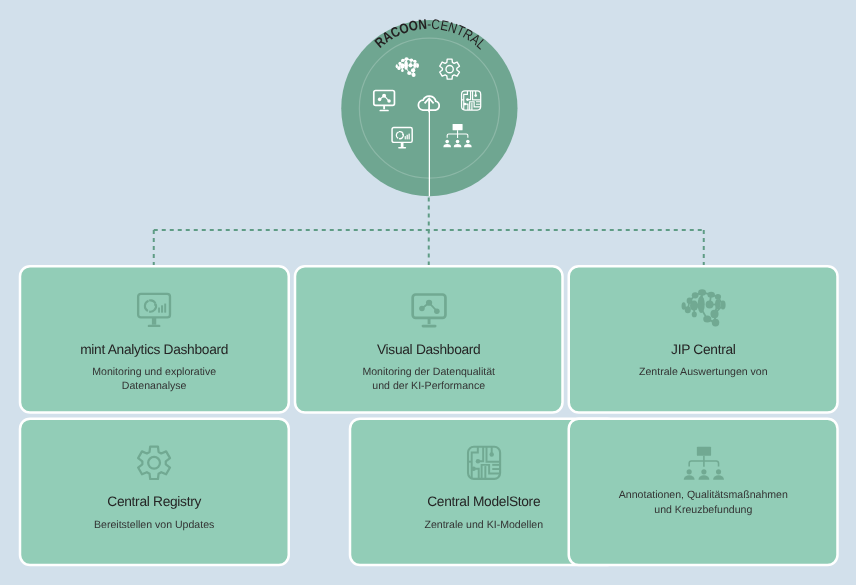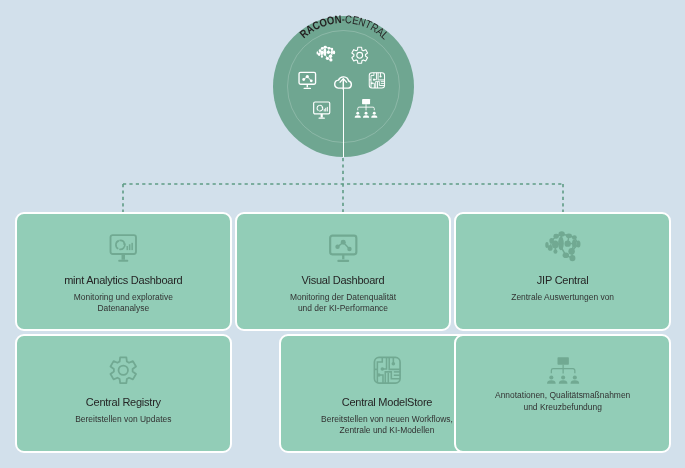--- a/index.html
+++ b/index.html
@@ -289,21 +289,20 @@
                 <path d="M23.35,17.83 H30.4"></path>
                 <path d="M23.35,21.6 H30.4"></path>
               </g>
               <circle cx="22.85" cy="8.6" r="2.0" fill="#71a992"></circle>
               <circle cx="10.5" cy="14.6" r="2.0" fill="#71a992"></circle>
               <circle cx="6.6" cy="21.4" r="2.0" fill="#71a992"></circle>
             </svg>
           </div>
           <div class="card-title">Central ModelStore</div>
           <div class="card-desc">
-            <div>Bereitstellen von neuen Workflows,</div>
             <div>Zentrale und KI-Modellen</div>
           </div>
         </div>
       </div>
       <div class="card" style="left:454.34px;top:334px;width:216.67px;height:119px;">
         <div class="card-inner">
           <div class="card-icon">
             <svg width="32.15" height="32.15" viewBox="0 0 32 32" style="display:block;margin:0.36px auto 0;overflow:visible">
               <rect x="10.44" y="0.3" width="11.32" height="7.3" rx="0.7" fill="#71a992"></rect>
               <path d="M16.06,7.6 V16.36" stroke="#71a992" stroke-width="1.25" fill="none"></path>

